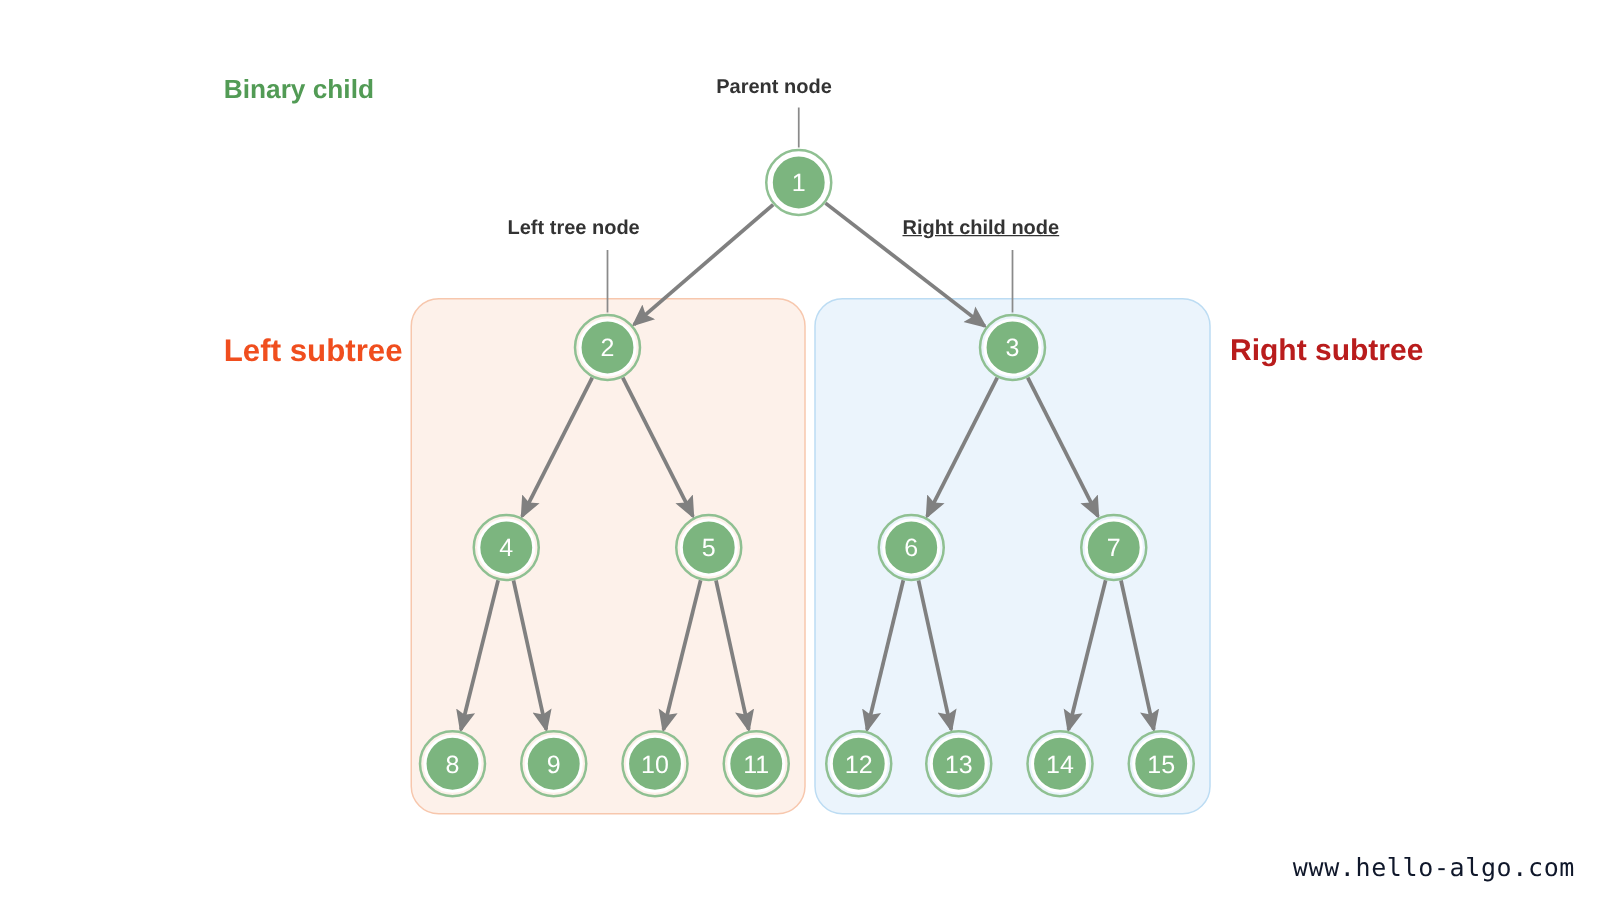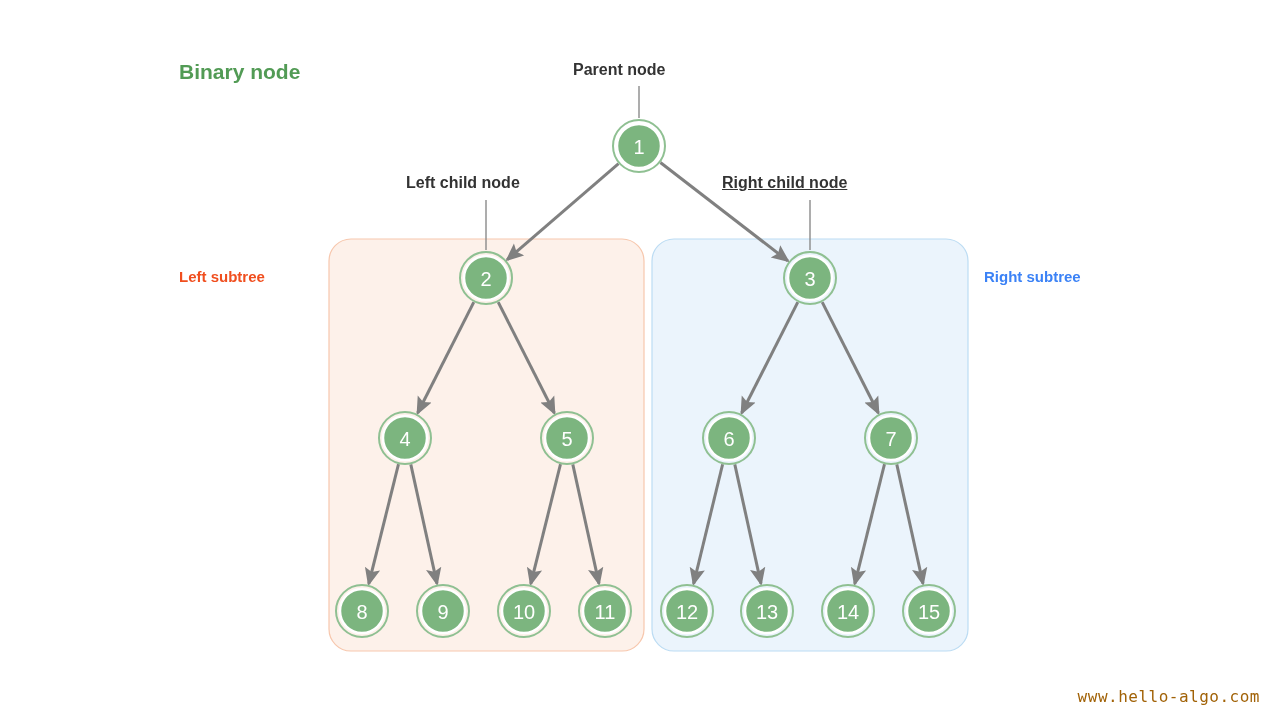--- a/index.html
+++ b/index.html
@@ -34,34 +34,34 @@
   }
   .label-title {
     font-size: 21px;
     color: #529b55;
   }
   .label-dark {
     font-size: 16px;
     color: #333333;
   }
   .label-left-sub {
-    font-size: 15px;
+    font-size: 25px;
     color: #f04e1e;
   }
   .label-right-sub {
-    font-size: 15px;
-    color: #3b82f6;
+    font-size: 24px;
+    color: #b91c1c;
   }
   .watermark {
     position: absolute;
     right: 20px;
     bottom: 14px;
     font-family: "DejaVu Sans Mono", "Liberation Mono", monospace;
-    font-size: 16px;
-    color: #a16207;
+    font-size: 20px;
+    color: #0f172a;
     letter-spacing: 0.5px;
     white-space: nowrap;
   }
   .node-text {
     font-family: "Liberation Sans", sans-serif;
     font-size: 20px;
     fill: #ffffff;
     text-anchor: middle;
     dominant-baseline: central;
   }
@@ -174,24 +174,24 @@
           <text x="848" y="612" class="node-text">14</text>
         </g>
         <g>
           <circle cx="929" cy="611" r="26" fill="none" stroke="#8fc092" stroke-width="2"></circle>
           <circle cx="929" cy="611" r="22" fill="#7cb57f" stroke="#ffffff" stroke-width="2.5"></circle>
           <text x="929" y="612" class="node-text">15</text>
         </g>
       </g>
   </svg>
 
-  <div class="label label-title" style="left: 179px; top: 61px;">Binary node</div>
+  <div class="label label-title" style="left: 179px; top: 61px;">Binary child</div>
 
   <div class="label label-dark" style="left: 573px; top: 62px;">Parent node</div>
-  <div class="label label-dark" style="left: 406px; top: 175px;">Left child node</div>
+  <div class="label label-dark" style="left: 406px; top: 175px;">Left tree node</div>
   <div class="label label-dark" style="left: 722px; top: 175px; text-decoration: underline;">Right child node</div>
 
   <div class="label label-left-sub" style="left: 179px; top: 269px;">Left subtree</div>
   <div class="label label-right-sub" style="left: 984px; top: 269px;">Right subtree</div>
 
   <div class="watermark">www.hello-algo.com</div>
 
 </div>
 
 </body></html>

